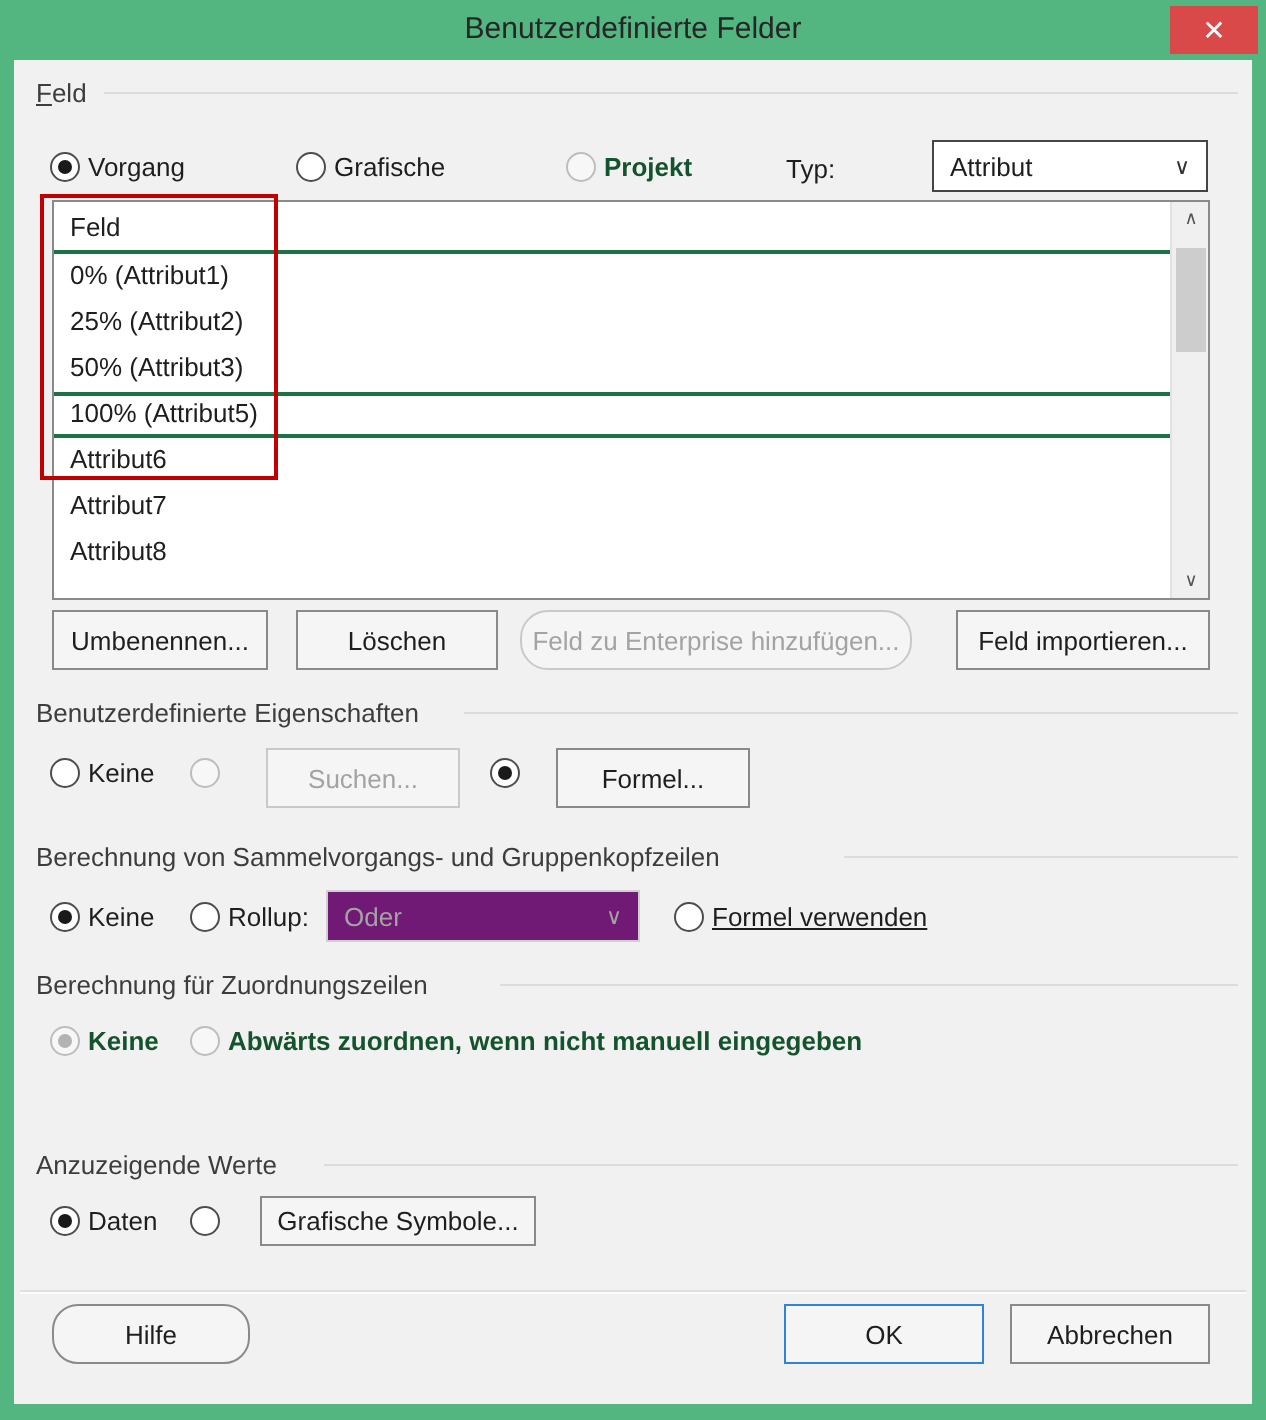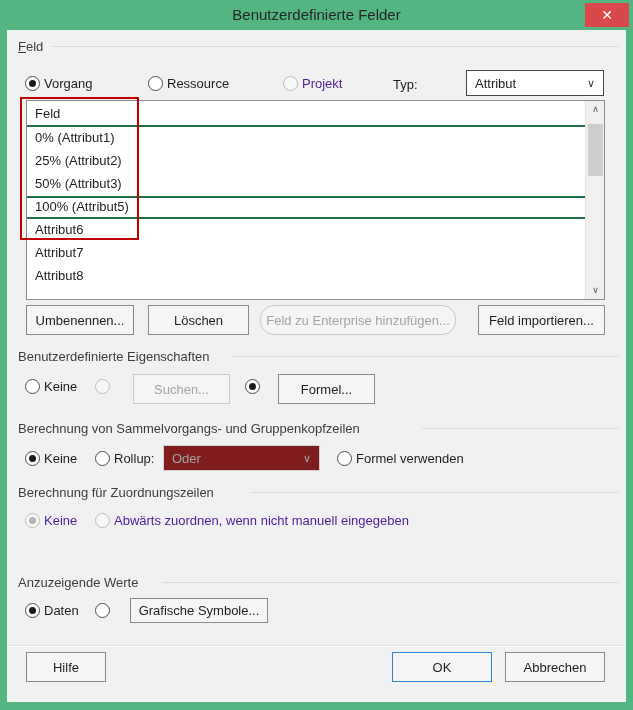--- a/index.html
+++ b/index.html
@@ -25,33 +25,33 @@
   .group-line { height:1px; background:#dcdcdc; }
 
   .pair { display:flex; align-items:center; height:18px; }
   .radio { width:15px; height:15px; border:1px solid #4d4d4d; border-radius:50%;
            background:#fff; flex:0 0 15px; position:relative; }
   .radio.checked::after { content:""; position:absolute; left:3px; top:3px; width:7px; height:7px;
                           border-radius:50%; background:#1a1a1a; }
   .radio.disabled { border-color:#bdbdbd; background:#f7f7f7; }
   .radio.disabled.checked::after { background:#b3b3b3; }
   .rlabel { margin-left:4px; white-space:nowrap; }
-  .rlabel.disabled { color:#4c1d95; }
+  .rlabel.disabled { color:#14532d;font-weight:bold; }
 
   .btn { background:#f6f5f5; border:1px solid #8a8a8a; font-family:inherit; font-size:13px;
          color:#1e1e1e; text-align:center; display:flex; align-items:center; justify-content:center;
          cursor:pointer; }
   .btn.disabled { border-color:#c9c9c9; color:#a3a3a3; cursor:default; }
   .btn.focused { border:1px solid var(--ok-focus-blue,#2e84d5); }
 
   .select { background:#fff; border:1px solid #454545; display:flex; align-items:center;
             padding:0 8px; cursor:pointer; }
   .select .sel-text { flex:1; }
   .select .chev { color:#333; font-size:11px; }
-  .select.disabled { background:#7f1d1d; border-color:#cfcfcf; cursor:default; }
+  .select.disabled { background:#701a75; border-color:#cfcfcf; cursor:default; }
   .select.disabled .sel-text, .select.disabled .chev { color:#a3a3a3; }
 
   
   .list { left:26px; top:100px; width:579px; height:200px; background:#fff;
           border:1px solid #8a8a8a; overflow:hidden; }
   .list-inner { position:absolute; left:0; top:0; right:19px; bottom:0; overflow:hidden; }
   .list-header { height:26px; line-height:25px; padding-left:8px;
                  border-bottom:2px solid var(--accent-green-dark,#1e7145); }
   .lrow { height:23px; line-height:22px; padding-left:8px; white-space:nowrap; }
   .lrow.sel { border-top:2px solid var(--accent-green-dark,#1e7145);
@@ -85,21 +85,21 @@
 
   <div class="abs group-label uline" style="left:18px; top:39px;">Feld</div>
   <div class="abs group-line" style="left:52px; top:46px; right:14px;"></div>
 
   <div class="abs pair" style="left:25px; top:74px;">
     <span class="radio checked"></span>
     <span class="rlabel">Vorgang</span>
   </div>
   <div class="abs pair" style="left:148px; top:74px;">
     <span class="radio"></span>
-    <span class="rlabel">Ressource</span>
+    <span class="rlabel">Grafische</span>
   </div>
   <div class="abs pair" style="left:283px; top:74px;">
     <span class="radio disabled"></span>
     <span class="rlabel disabled">Projekt</span>
   </div>
 
   <div class="abs" style="left:393px; top:77px;">Typ:</div>
   <div class="abs select" style="left:466px; top:70px; width:138px; height:26px;">
     <span class="sel-text">Attribut</span>
     <span class="chev">∨</span>
@@ -156,21 +156,21 @@
     <span class="rlabel">Keine</span>
   </div>
   <div class="abs pair" style="left:95px; top:449px;">
     <span class="radio"></span>
     <span class="rlabel">Rollup:</span>
   </div>
   <div class="abs select disabled" style="left:163px; top:445px; width:157px; height:26px;">
     <span class="sel-text">Oder</span>
     <span class="chev">∨</span>
   </div>
-  <div class="abs pair" style="left:337px; top:449px;">
+  <div class="abs pair" style="left:337px; top:449px;text-decoration:underline;">
     <span class="radio"></span>
     <span class="rlabel">Formel verwenden</span>
   </div>
 
   <div class="abs group-label" style="left:18px; top:485px;">Berechnung für Zuordnungszeilen</div>
   <div class="abs group-line" style="left:250px; top:492px; right:14px;"></div>
 
   <div class="abs pair" style="left:25px; top:511px;">
     <span class="radio disabled checked"></span>
     <span class="rlabel disabled">Keine</span>
@@ -186,17 +186,17 @@
   <div class="abs pair" style="left:25px; top:601px;">
     <span class="radio checked"></span>
     <span class="rlabel">Daten</span>
   </div>
   <div class="abs pair" style="left:95px; top:601px;">
     <span class="radio"></span>
   </div>
   <div class="abs btn" style="left:130px; top:598px; width:138px; height:25px;">Grafische Symbole...</div>
 
   <div class="abs separator"></div>
-  <div class="abs btn" style="left:26px; top:652px; width:80px; height:30px;">Hilfe</div>
+  <div class="abs btn" style="left:26px; top:652px; width:99px; height:30px;border-radius:13px;">Hilfe</div>
   <div class="abs btn focused" style="left:392px; top:652px; width:100px; height:30px;">OK</div>
   <div class="abs btn" style="left:505px; top:652px; width:100px; height:30px;">Abbrechen</div>
 
 </div>
 
 </body></html>

